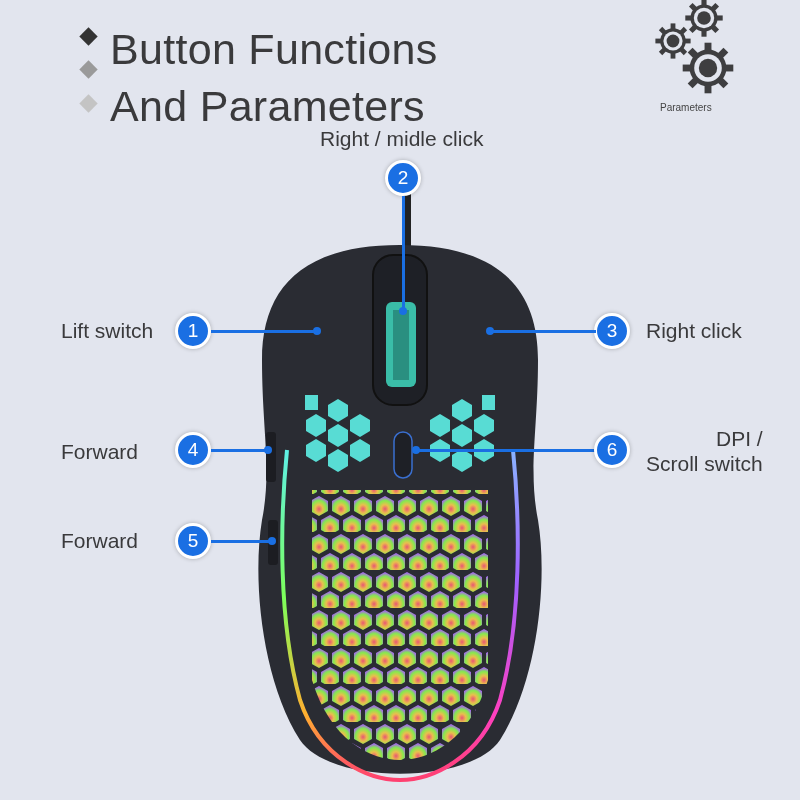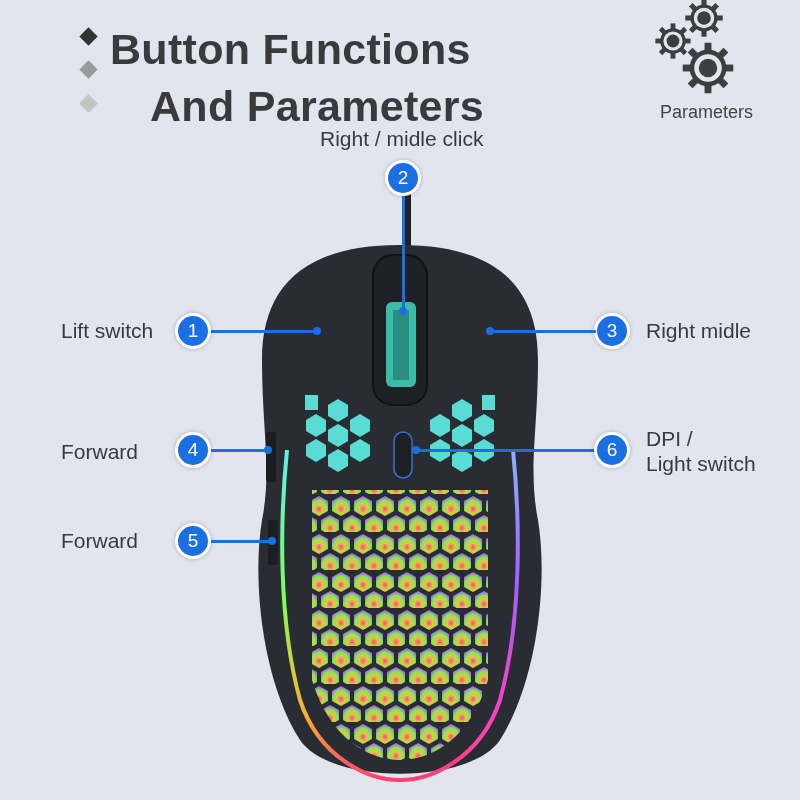--- a/index.html
+++ b/index.html
@@ -1,35 +1,35 @@
 <!DOCTYPE html>
 <html><head>
 <meta charset="utf-8">
 <style>
   html, body { margin:0; padding:0; }
   body { width:800px; height:800px; background:#e2e5ee; position:relative; overflow:hidden; font-family:"Liberation Sans", sans-serif; }
-  .title-line { position:absolute; left:110px; font-weight:bold; font-size:43px; color:#3a3a3c; letter-spacing:0.3px; line-height:1; }
+  .title-line { position:absolute; left:110px; font-weight:normal; font-size:43px; color:#3a3a3c; letter-spacing:0.3px; line-height:1; }
   .diamond { position:absolute; width:13px; height:13px; transform:rotate(45deg); }
   .gear-wrap { position:absolute; left:648px; top:0; width:110px; height:100px; }
-  .gear-label { position:absolute; left:660px; top:102px; font-size:18px; color:#444; }
+  .gear-label { position:absolute; left:660px; top:102px; font-size:10px; color:#444; }
   .label { position:absolute; font-size:21px; color:#3a3a3c; line-height:1.2; }
   .badge { position:absolute; width:30px; height:30px; border-radius:50%; background:#1a6fe3; border:3px solid #ffffff; box-shadow:0 0 4px rgba(0,0,0,0.25); color:#fff; font-size:19px; text-align:center; line-height:30px; }
   .leader { position:absolute; height:3px; background:#1a6fe3; }
   .vleader { position:absolute; width:3px; background:#1a6fe3; }
   .dot { position:absolute; width:8px; height:8px; border-radius:50%; background:#1a6fe3; }
   .mouse { position:absolute; left:0; top:0; }
 </style>
 </head>
 <body>
 
 <div class="diamond" style="left:82px; top:30px; background:#333;"></div>
 <div class="diamond" style="left:82px; top:63px; background:#9a9a9a;"></div>
 <div class="diamond" style="left:82px; top:97px; background:#c4c4c4;"></div>
 <div class="title-line" style="top:28px;">Button Functions</div>
-<div class="title-line" style="top:85px;margin-left:40px;">And Parameters</div>
+<div class="title-line" style="top:85px;">And Parameters</div>
 
 <div class="gear-wrap">
   <svg width="110" height="100" viewBox="0 0 110 100">
     <defs>
       <g id="gear">
         <circle r="16" fill="#3e3e40"></circle>
         <g fill="#3e3e40">
           <rect x="-3" y="-22" width="6" height="8"></rect>
           <rect x="-3" y="14" width="6" height="8"></rect>
           <rect x="-22" y="-3" width="8" height="6"></rect>
@@ -121,31 +121,31 @@
 <div class="dot" style="left:313px; top:327px;"></div>
 
 <div class="label" style="left:320px; top:126px; font-size:21px;">Right / midle click</div>
 <div class="badge" style="left:385px; top:160px;">2</div>
 <div class="vleader" style="left:402px; top:196px; height:112px;"></div>
 <div class="dot" style="left:399px; top:307px;"></div>
 
 <div class="badge" style="left:594px; top:313px;">3</div>
 <div class="leader" style="left:490px; top:330px; width:106px;"></div>
 <div class="dot" style="left:486px; top:327px;"></div>
-<div class="label" style="left:646px; top:318px;">Right midle</div>
+<div class="label" style="left:646px; top:318px;">Right click</div>
 
 <div class="label" style="left:61px; top:439px;">Forward</div>
 <div class="badge" style="left:175px; top:432px;">4</div>
 <div class="leader" style="left:211px; top:449px; width:56px;"></div>
 <div class="dot" style="left:264px; top:446px;"></div>
 
 <div class="label" style="left:61px; top:528px;">Forward</div>
 <div class="badge" style="left:175px; top:523px;">5</div>
 <div class="leader" style="left:211px; top:540px; width:60px;"></div>
 <div class="dot" style="left:268px; top:537px;"></div>
 
 <div class="dot" style="left:412px; top:446px;"></div>
 <div class="leader" style="left:416px; top:449px; width:182px;"></div>
 <div class="badge" style="left:594px; top:432px;">6</div>
-<div class="label" style="left:646px; top:426px;">
+<div class="label" style="left:646px; top:426px;text-align:right;">
   <div>DPI /</div>
-  <div>Light switch</div>
+  <div>Scroll switch</div>
 </div>
 
 </body></html>

